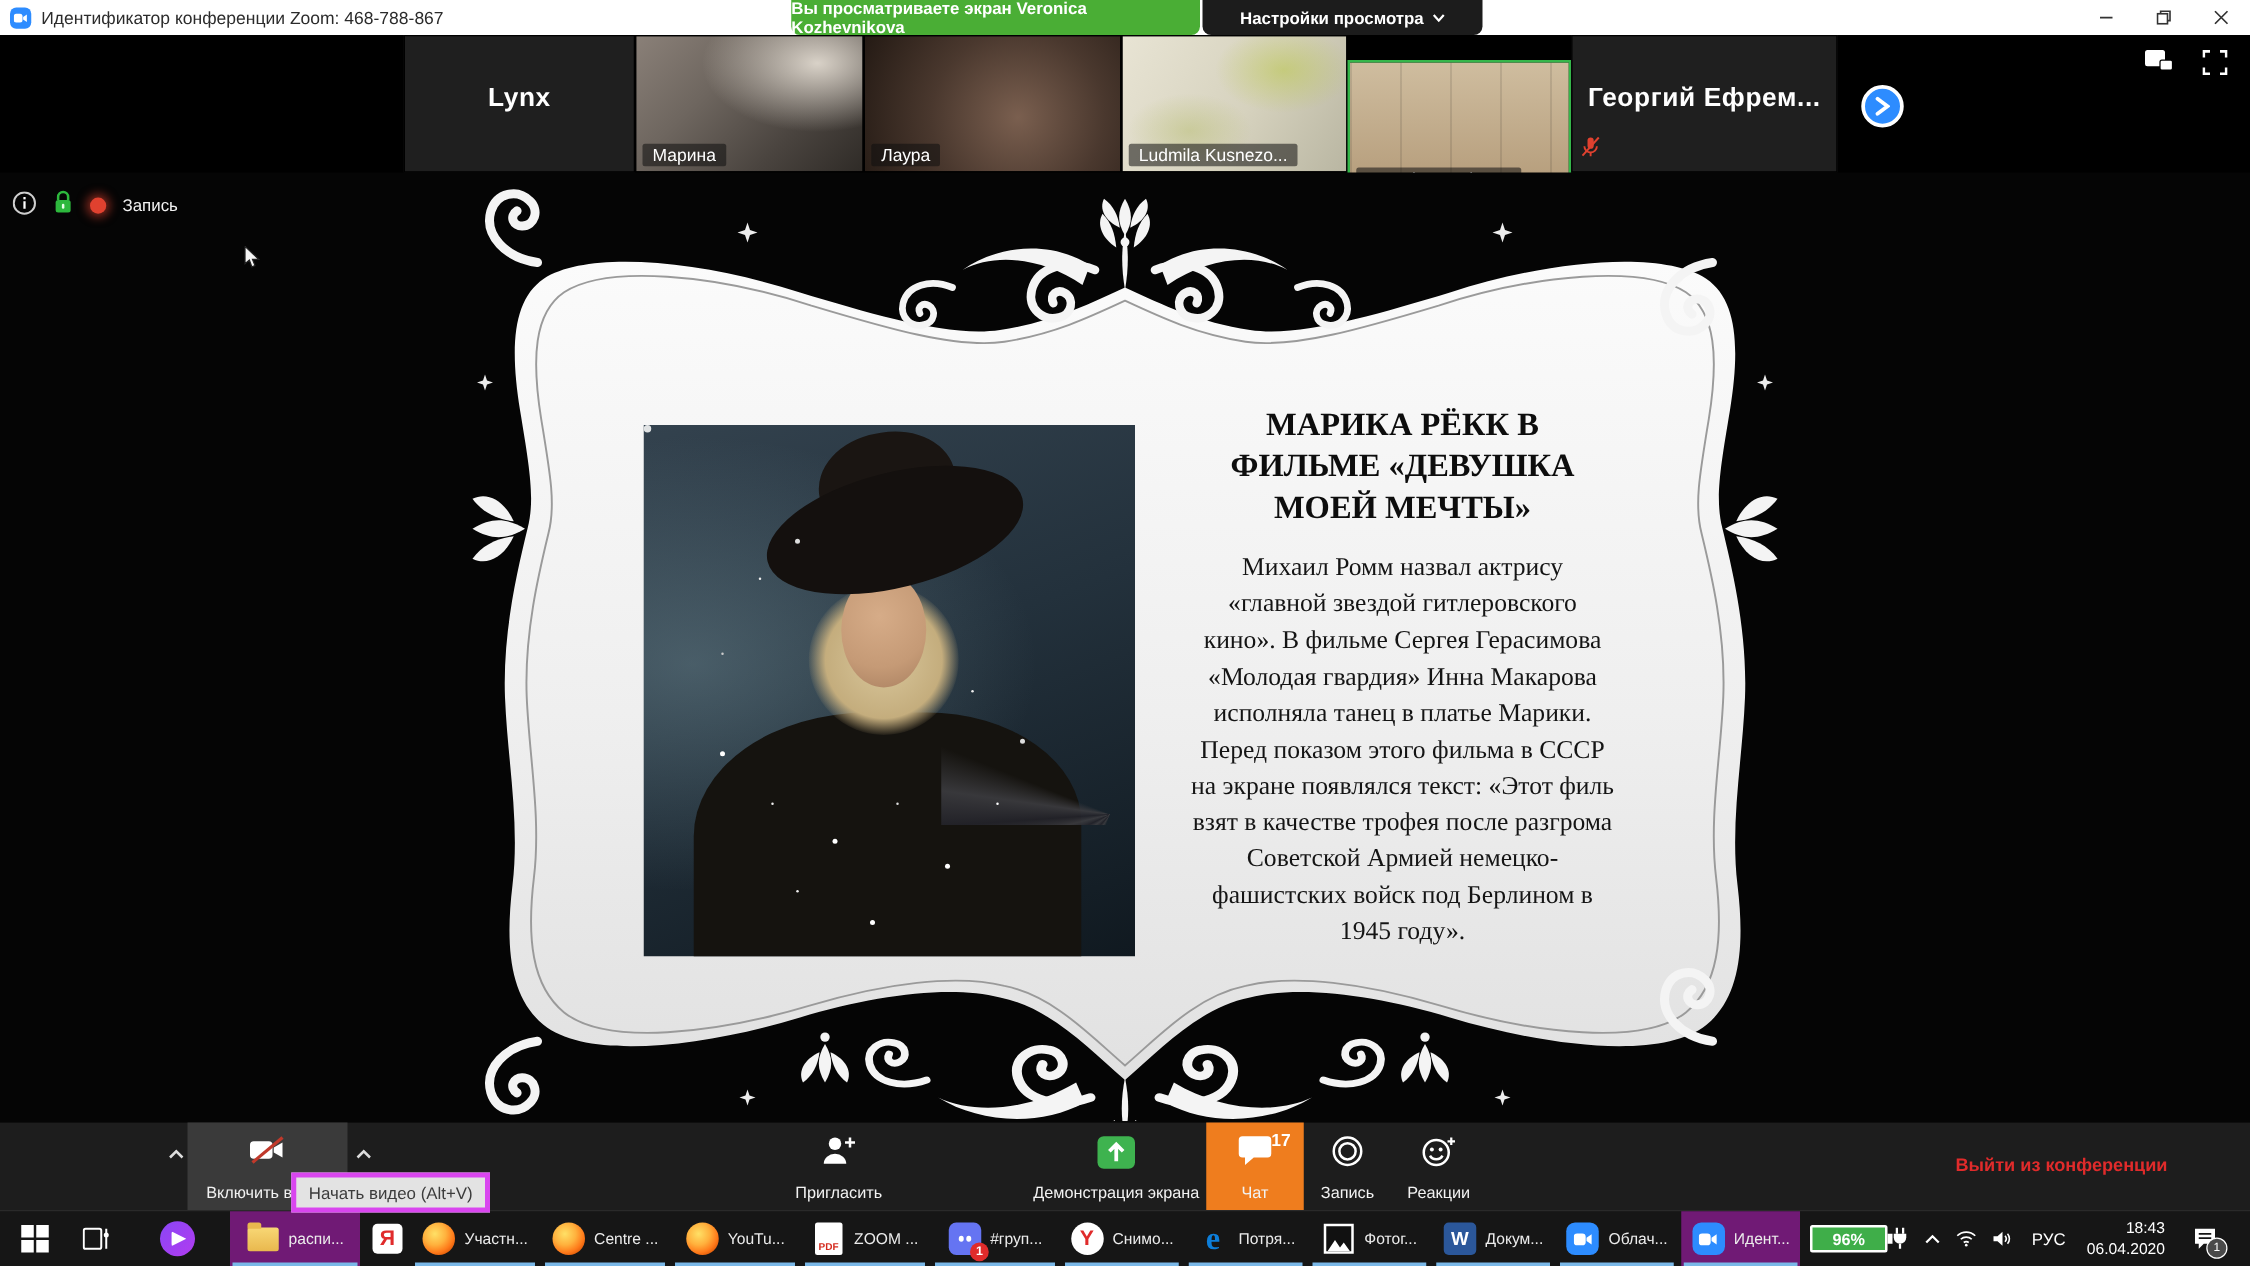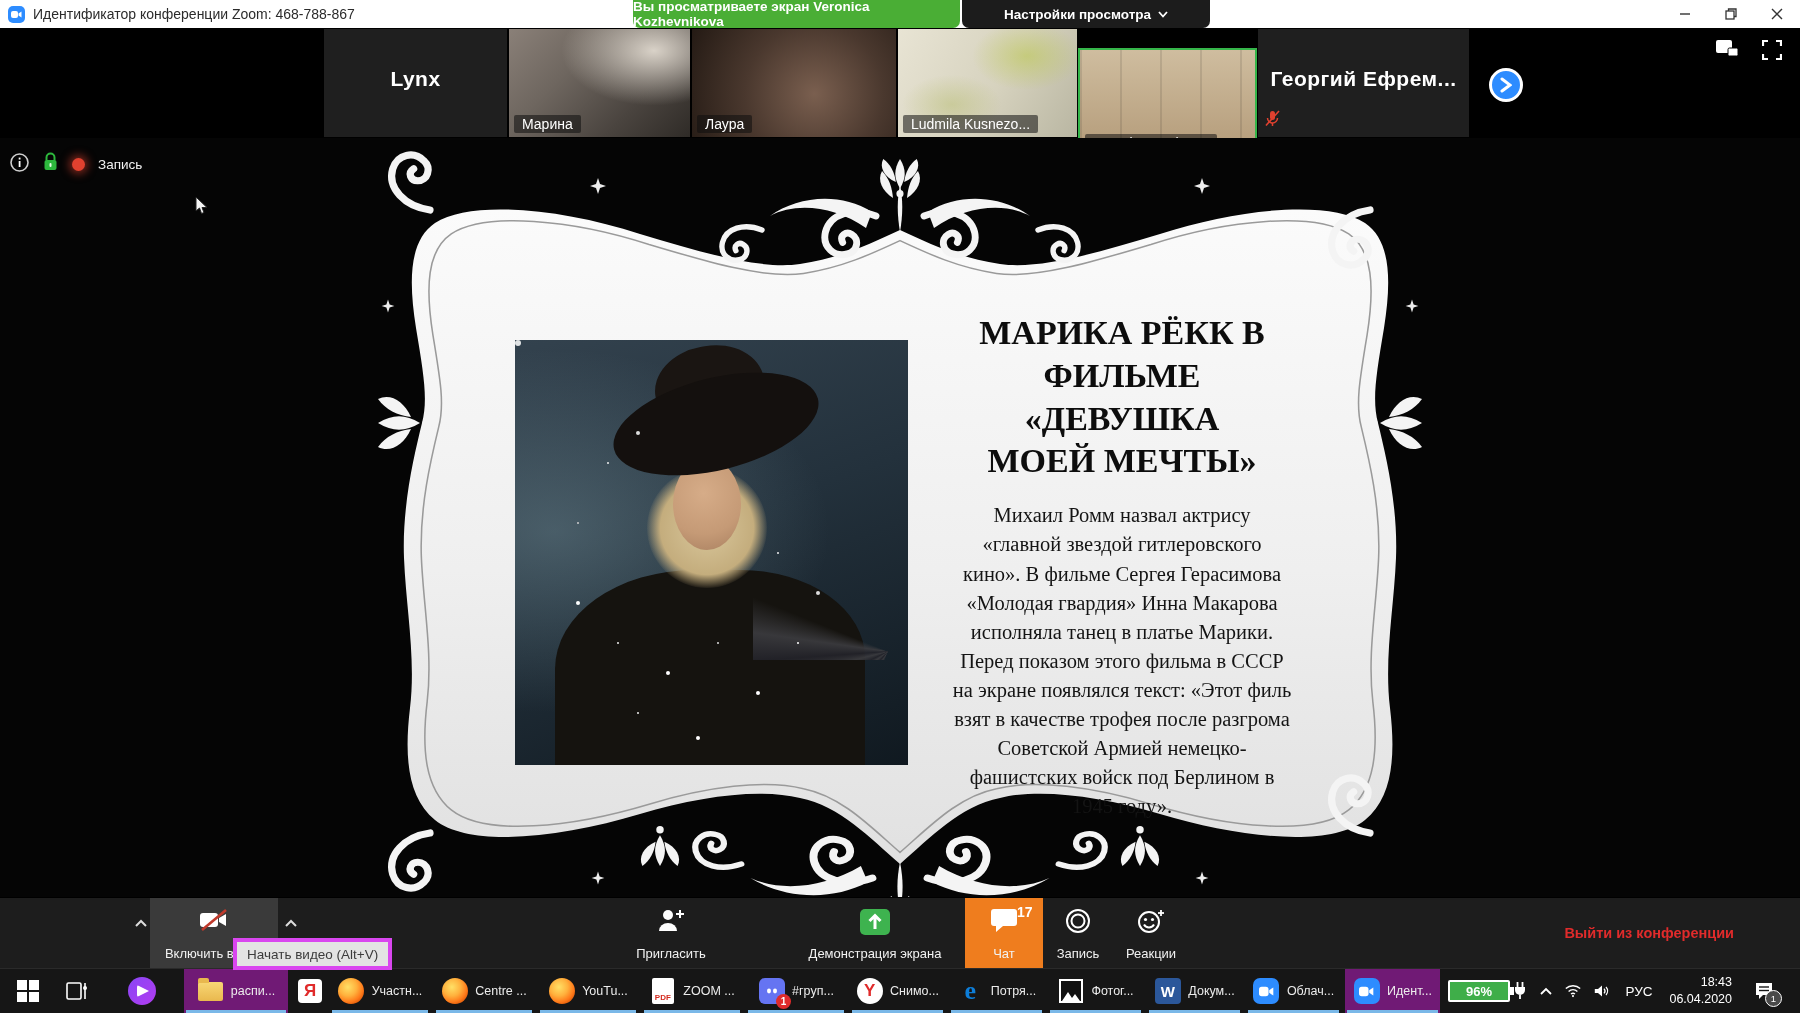--- a/index.html
+++ b/index.html
@@ -7,21 +7,21 @@
     font-family:"Liberation Sans","DejaVu Sans",sans-serif;text-decoration:underline;-webkit-font-smoothing:antialiased;}
   
   .titlebar{position:absolute;left:0;top:0;width:1800px;height:28px;background:#ffffff;}
   .title-left{position:absolute;left:8px;top:0;height:28px;display:flex;align-items:center;gap:8px;
     font-size:14px;color:#2b2b2b;}
   .zoomlogo{width:17px;height:17px;border-radius:5px;background:#2d8cff;display:inline-flex;
     align-items:center;justify-content:center;}
   .banner{position:absolute;left:633px;top:0;width:327px;height:28px;background:#4aae35;
     border-radius:0 0 7px 7px;display:flex;align-items:center;justify-content:center;
     color:#fff;font-weight:bold;font-size:13.5px;}
-  .viewset{position:absolute;left:962px;top:0;width:248px;height:28px;background:#1c1c1c;border:0;
+  .viewset{position:absolute;left:962px;top:0;width:224px;height:28px;background:#1c1c1c;border:0;
     border-radius:0 0 7px 7px;display:flex;align-items:center;justify-content:center;gap:7px;
     color:#fff;font-weight:bold;font-size:13.5px;cursor:pointer;}
   .winbtns{position:absolute;right:0;top:0;height:28px;display:flex;}
   .winbtn{width:46px;height:28px;border:0;background:transparent;display:flex;align-items:center;
     justify-content:center;color:#333;cursor:pointer;}
   
   .strip{position:absolute;left:0;top:28px;width:1800px;height:110px;background:#000;}
   .tile{position:absolute;top:0;height:110px;background:#1f1f1f;box-sizing:border-box;border:1px solid #000;}
   .tile .bigname{position:absolute;left:0;right:0;top:38px;text-align:center;color:#fff;
     font-size:21px;font-weight:600;letter-spacing:.5px;}
@@ -66,21 +66,21 @@
     background:conic-gradient(from 200deg at 90% 95%, rgba(0,0,0,0) 0deg, #3c3c40 12deg, #23232a 22deg,
       #3c3c40 34deg, #23232a 44deg, #3c3c40 56deg, #23232a 66deg, #3c3c40 78deg, rgba(0,0,0,0) 92deg);
     opacity:.9;}
   .photo .sparkles{position:absolute;left:0;top:0;width:6px;height:6px;border-radius:50%;background:rgba(255,255,255,.85);
     box-shadow:60px 260px 0 -1px #fff,100px 300px 0 -2px #eee,150px 330px 0 -1px #fff,
       200px 300px 0 -2px #ddd,240px 350px 0 -1px #fff,120px 370px 0 -2px #eee,180px 395px 0 -1px #fff,
       90px 120px 0 -2px #eee,120px 90px 0 -1px #ddd,260px 210px 0 -2px #eee,300px 250px 0 -1px #ddd,
       280px 300px 0 -2px #fff,60px 180px 0 -2px #ccc;}
   .slidetext{position:absolute;left:952px;top:170px;width:340px;text-align:center;
     font-family:"Liberation Serif","DejaVu Serif",serif;color:#141414;}
-  .slidetext h1{margin:4px auto;width:290px;font-size:34px;line-height:1.26;font-weight:bold;color:#0d0d0d;}
+  .slidetext h1{margin:16px auto;width:290px;font-size:26px;line-height:1.26;font-weight:bold;color:#0d0d0d;}
   .slidetext p{margin:18px 0 0 0;font-size:20.5px;line-height:1.42;}
   .cursor{position:absolute;left:195px;top:59px;}
   
   .toolbar{position:absolute;left:0;top:897px;width:1800px;height:71px;background:#1d1d1d;border-top:1px solid #000;box-sizing:border-box;}
   .tbtn{position:absolute;top:0;height:70px;background:transparent;border:0;color:#fff;cursor:pointer;
     display:flex;flex-direction:column;align-items:center;justify-content:flex-start;padding:10px 0 0 0;box-sizing:border-box;}
   .tbtn .lbl{position:absolute;bottom:7px;left:0;right:0;text-align:center;font-size:13px;color:#f2f2f2;white-space:nowrap;}
   .caret{position:absolute;top:18px;background:transparent;border:0;cursor:pointer;padding:0;}
   .vidbtn{background:#3a3a3a;}
   .chatbtn{background:#ef7d1e;}
@@ -360,21 +360,21 @@
 
     <button class="tbtn" style="left:611px;width:120px;">
       <svg width="30" height="26" viewBox="0 0 30 26">
           <circle cx="12" cy="7" r="5" fill="#fff"></circle>
           <path d="M3 23 a9 8 0 0 1 18 0 Z" fill="#fff"></path>
           <line x1="24" y1="2" x2="24" y2="10" stroke="#fff" stroke-width="2"></line>
           <line x1="20" y1="6" x2="28" y2="6" stroke="#fff" stroke-width="2"></line>
         </svg>
       <span class="lbl">Пригласить</span>
     </button>
-    <button class="tbtn" style="left:805px;width:140px;">
+    <button class="tbtn" style="left:823px;width:140px;">
       <svg width="32" height="28" viewBox="0 0 32 28">
           <rect x="1" y="1" width="30" height="26" rx="5" fill="#3eb34f"></rect>
           <path d="M16 21 V8 M10.5 13 L16 7.5 L21.5 13" stroke="#fff" stroke-width="3" fill="none"></path>
         </svg>
       <span class="lbl">Демонстрация экрана</span>
     </button>
     <button class="tbtn chatbtn" style="left:965px;width:78px;">
       <svg width="28" height="26" viewBox="0 0 28 26">
           <path d="M4 1 h20 a3 3 0 0 1 3 3 v11 a3 3 0 0 1 -3 3 h-11 l-7 6 v-6 h-2 a3 3 0 0 1 -3 -3 v-11 a3 3 0 0 1 3 -3 Z" fill="#fff"></path>
         </svg>

